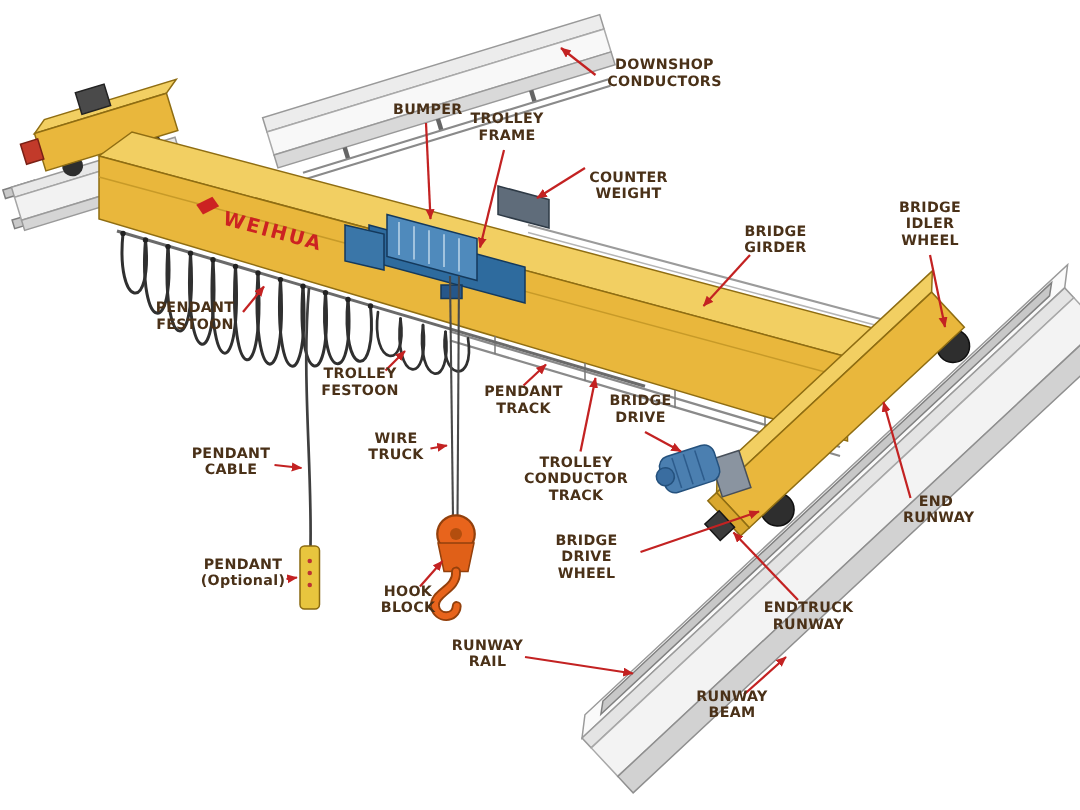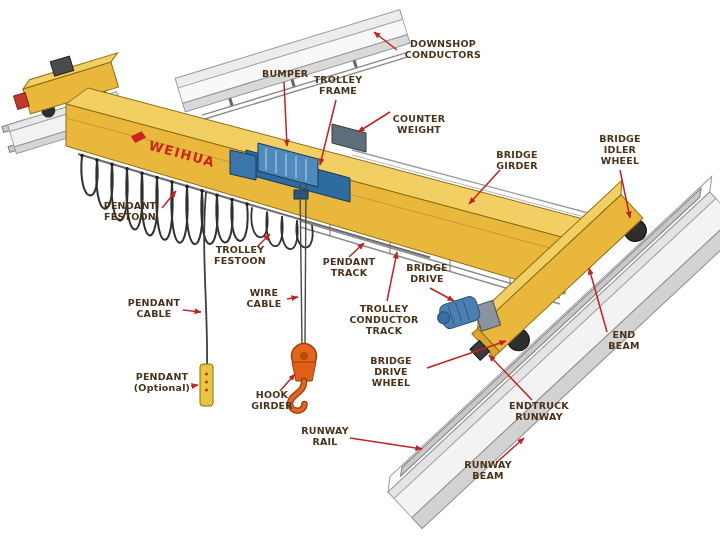--- a/index.html
+++ b/index.html
@@ -218,32 +218,32 @@
 WHEEL</div>
     <div class="lbl" style="left:98px;top:200px;width:64px">PENDANT
 FESTOON</div>
     <div class="lbl" style="left:210px;top:244px;width:60px">TROLLEY
 FESTOON</div>
     <div class="lbl" style="left:320px;top:256px;width:58px">PENDANT
 TRACK</div>
     <div class="lbl" style="left:400px;top:262px;width:54px">BRIDGE
 DRIVE</div>
     <div class="lbl" style="left:243px;top:287px;width:42px">WIRE
-CABLE</div>
+TRUCK</div>
     <div class="lbl" style="left:346px;top:303px;width:76px">TROLLEY
 CONDUCTOR
 TRACK</div>
     <div class="lbl" style="left:126px;top:297px;width:56px">PENDANT
 CABLE</div>
     <div class="lbl" style="left:602px;top:329px;width:44px">END
-BEAM</div>
+RUNWAY</div>
     <div class="lbl" style="left:130px;top:371px;width:64px">PENDANT
 (Optional)</div>
     <div class="lbl" style="left:249px;top:389px;width:46px">HOOK
-GIRDER</div>
+BLOCK</div>
     <div class="lbl" style="left:356px;top:355px;width:70px">BRIDGE
 DRIVE WHEEL</div>
     <div class="lbl" style="left:506px;top:400px;width:66px">ENDTRUCK
 RUNWAY</div>
     <div class="lbl" style="left:298px;top:425px;width:54px">RUNWAY
 RAIL</div>
     <div class="lbl" style="left:460px;top:459px;width:56px">RUNWAY
 BEAM</div>
   </div>
 

